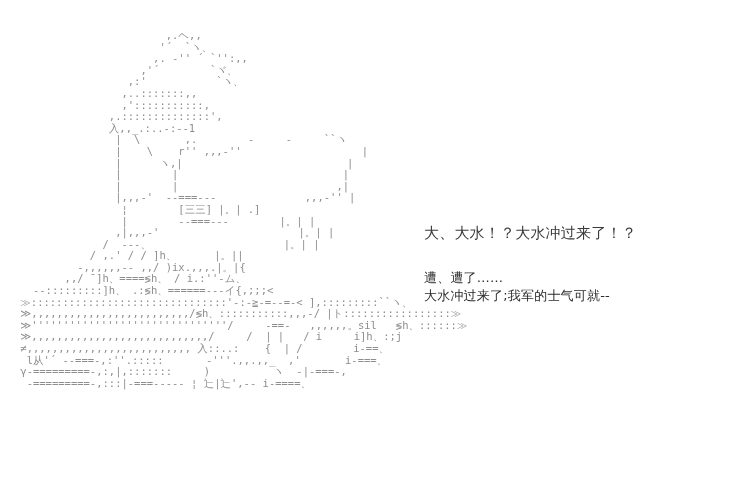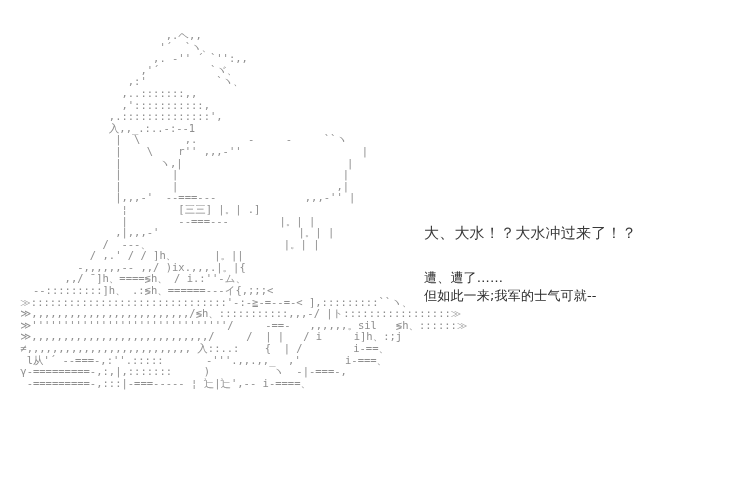--- a/index.html
+++ b/index.html
@@ -99,16 +99,16 @@
  ≫,,,,,,,,,,,,,,,,,,,,,,,,,,,,/     /  | |   / i     i]h、:;j
  ≠,,,,,,,,,,,,,,,,,,,,,,,,,, 入::..:    {  | /        i‐==、
   l从'´ ‐‐===‐,:''.:::::     ゝ‐'''.,,.,,_  ,'       i‐===、
  γ‐=========‐,:,|,:::::::     )          ヽ  ‐|‐===‐,
   ‐=========‐,:::|‐===‐‐‐‐‐ ¦ 辷|辷',‐‐ i‐====、</pre>
 
   <div id="dialogue">
     <div id="shout-line" class="speech-line">大、大水！？大水冲过来了！？</div>
 
     <div class="speech-line narration-line">遭、遭了……</div>
-    <div class="speech-line narration-line">但如此一来;我军的士气可就--</div>
+    <div class="speech-line narration-line">大水冲过来了;我军的士气可就--</div>
   </div>
 
 </div>
 
 </body></html>

